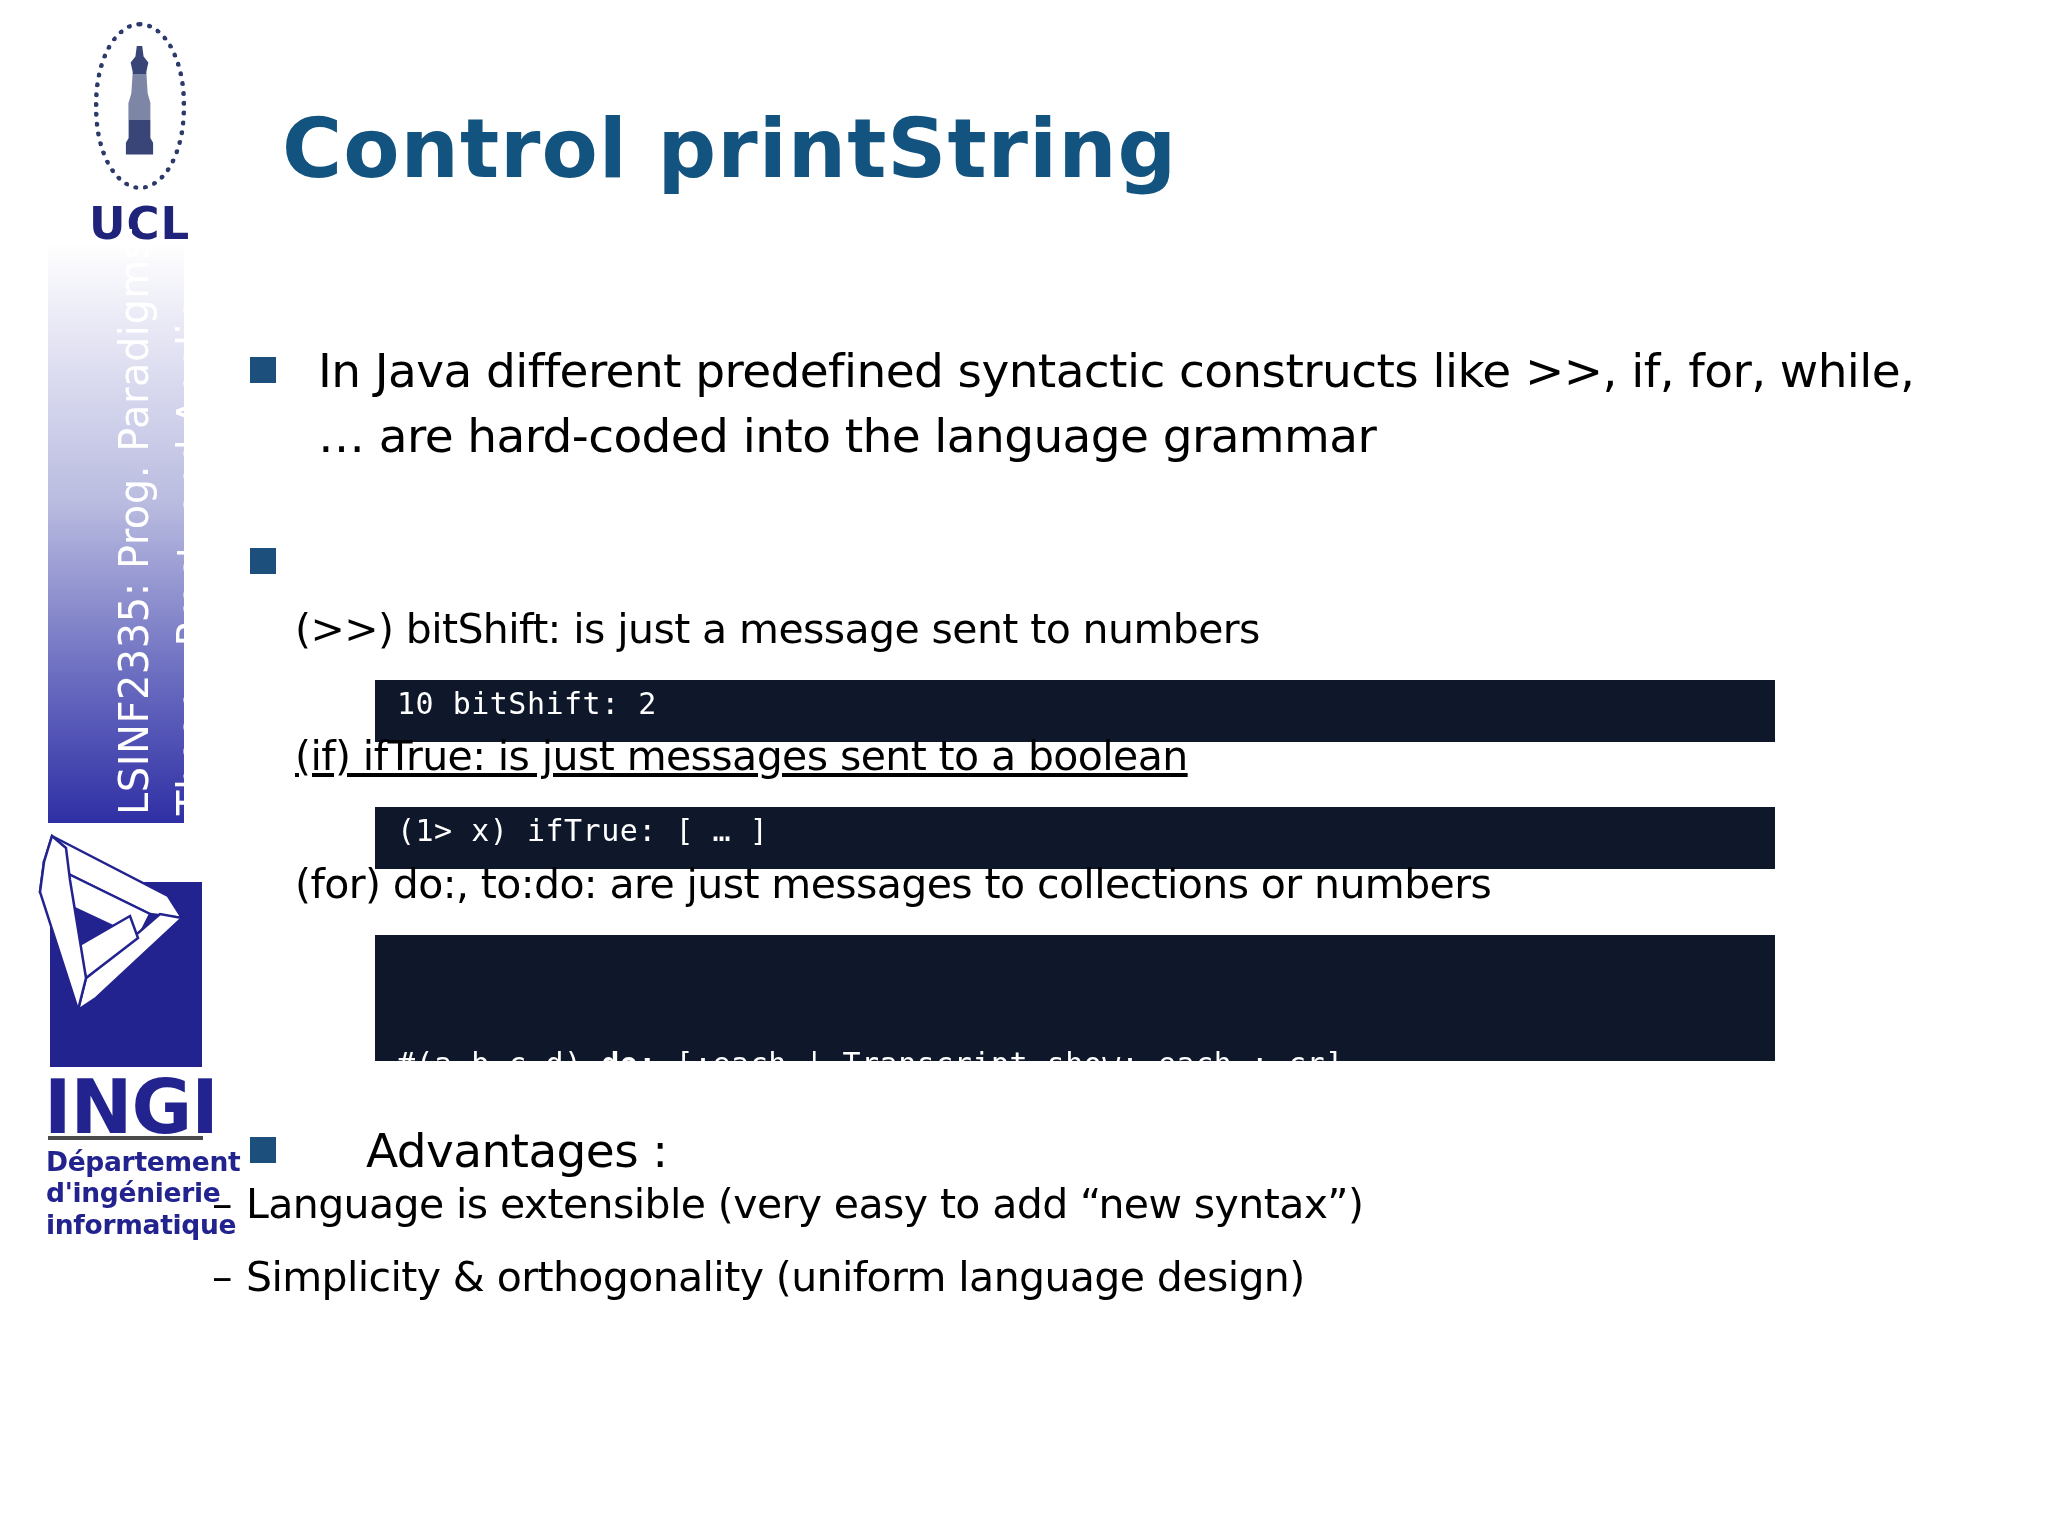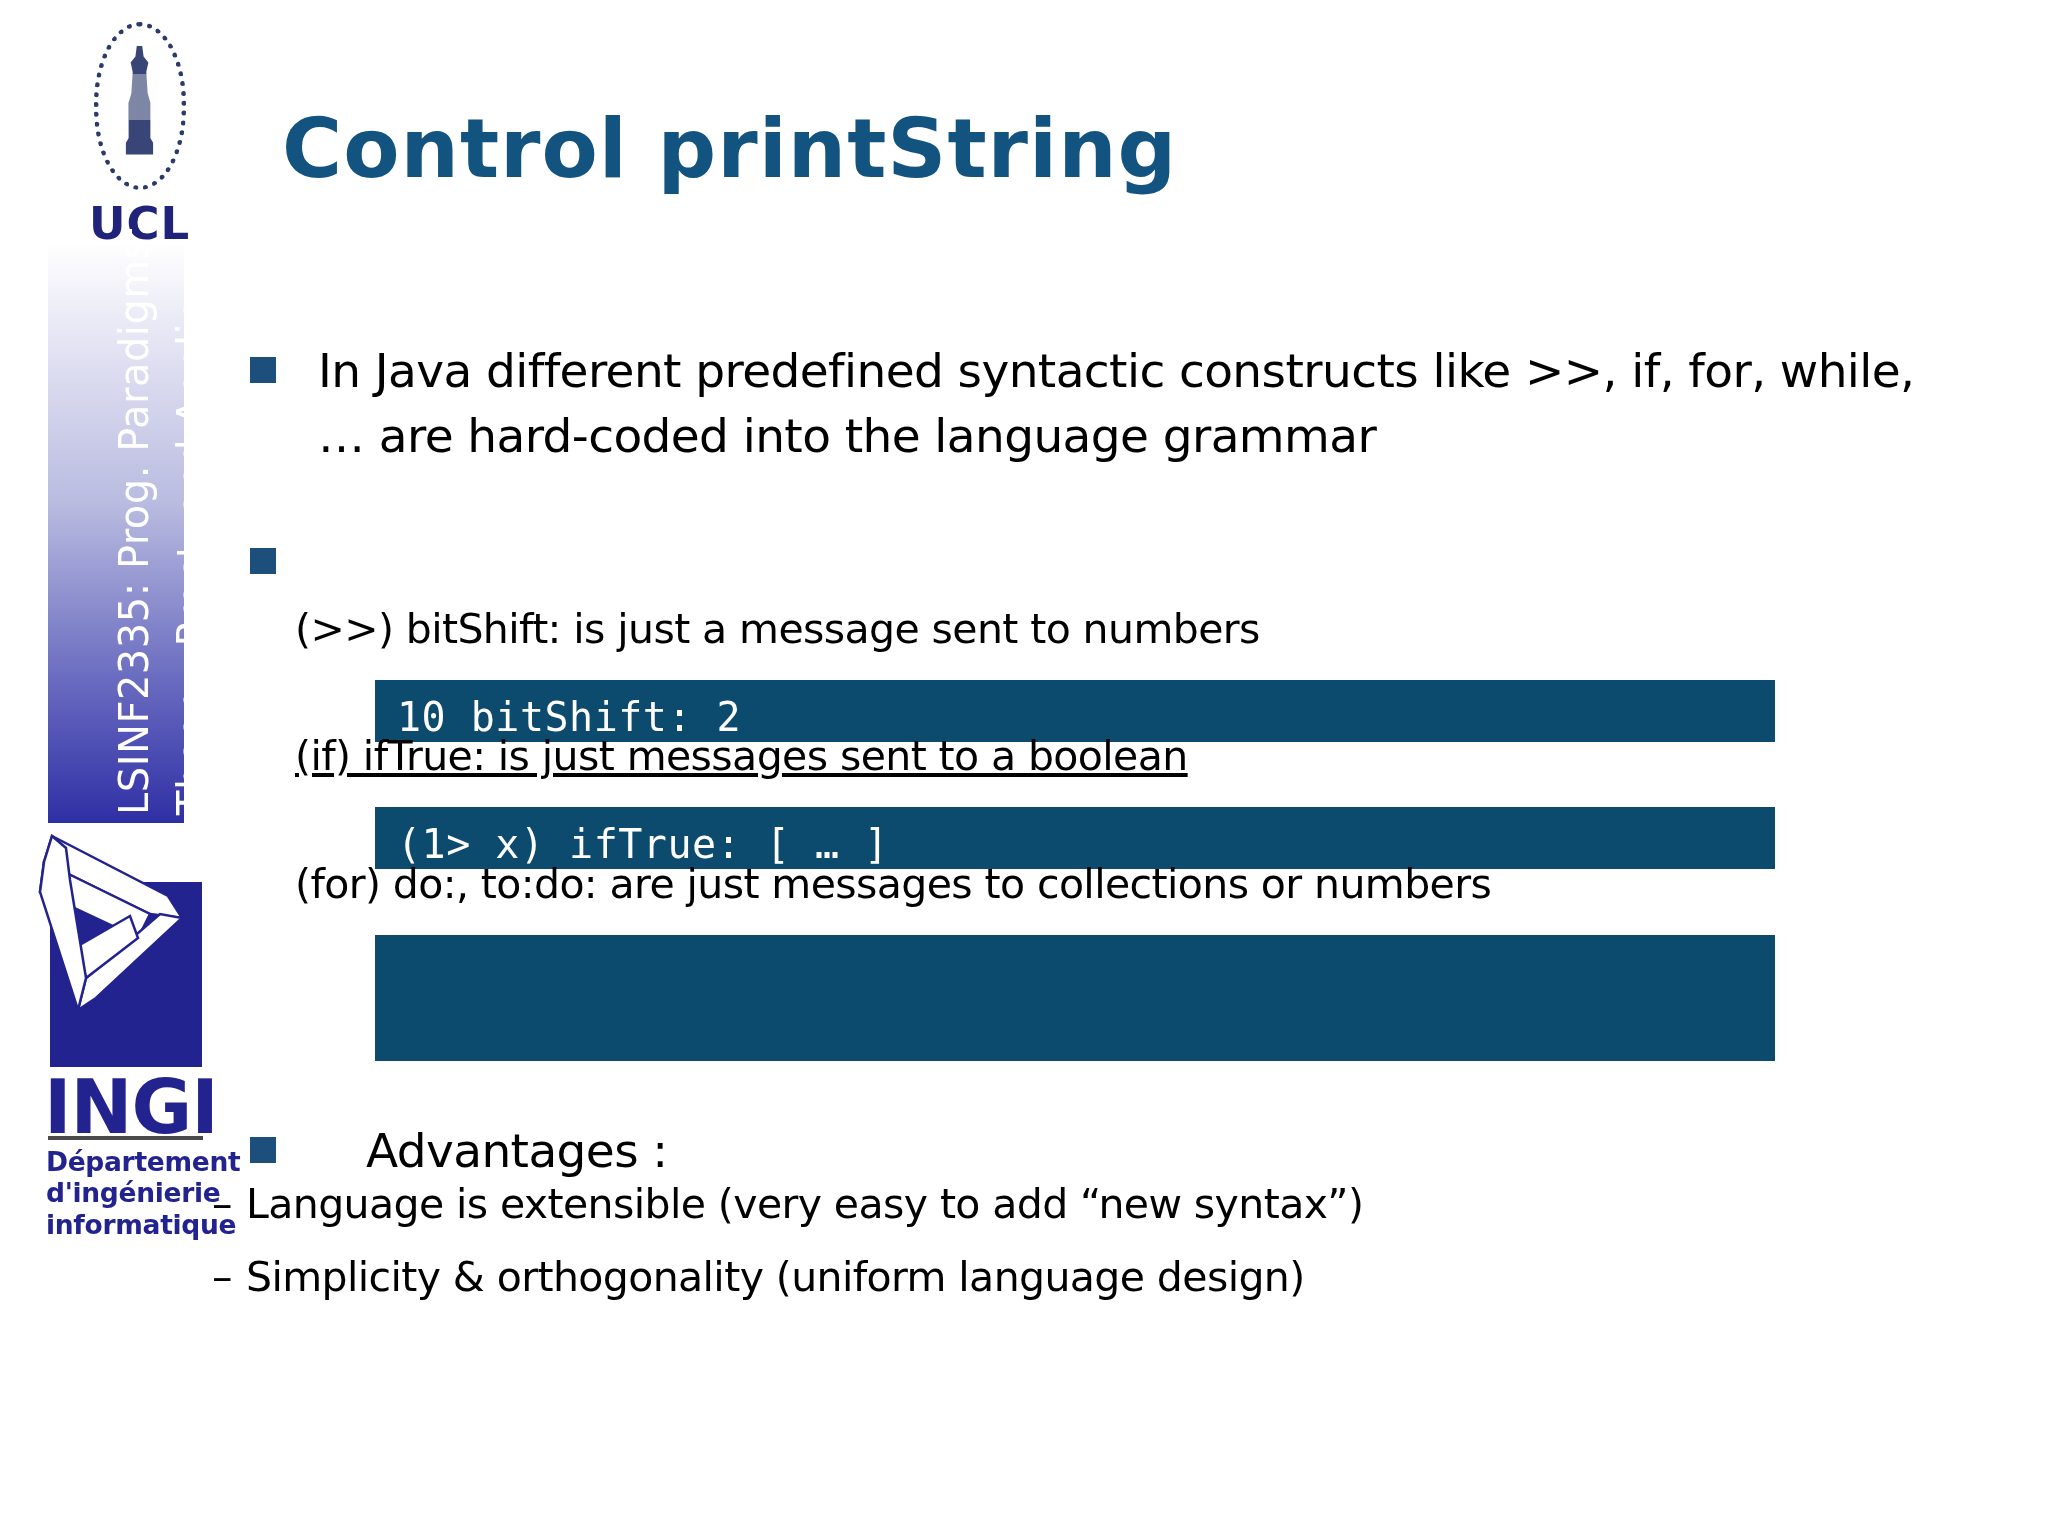--- a/index.html
+++ b/index.html
@@ -224,26 +224,26 @@
     letter-spacing: -0.6px;
     white-space: nowrap;
   }
   .dash-mark {
     width: 34px;
     flex: 0 0 auto;
   }
 
   .code-block {
     position: absolute;
-    background: #0c4a6e;
+    background: #0f172a;
     color: #ffffff;
     font-family: "DejaVu Sans Mono", monospace;
-    font-size: 40px;
+    font-size: 30px;
     line-height: 1.58;
-    padding: 6px 22px 8px 22px;
+    padding: 0 22px 8px 22px;
     box-sizing: border-box;
     white-space: pre;
     letter-spacing: 0.5px;
   }
   .code-block b { font-weight: bold; }
 </style>
 </head>
 <body>
 
 <div id="left-rail">

